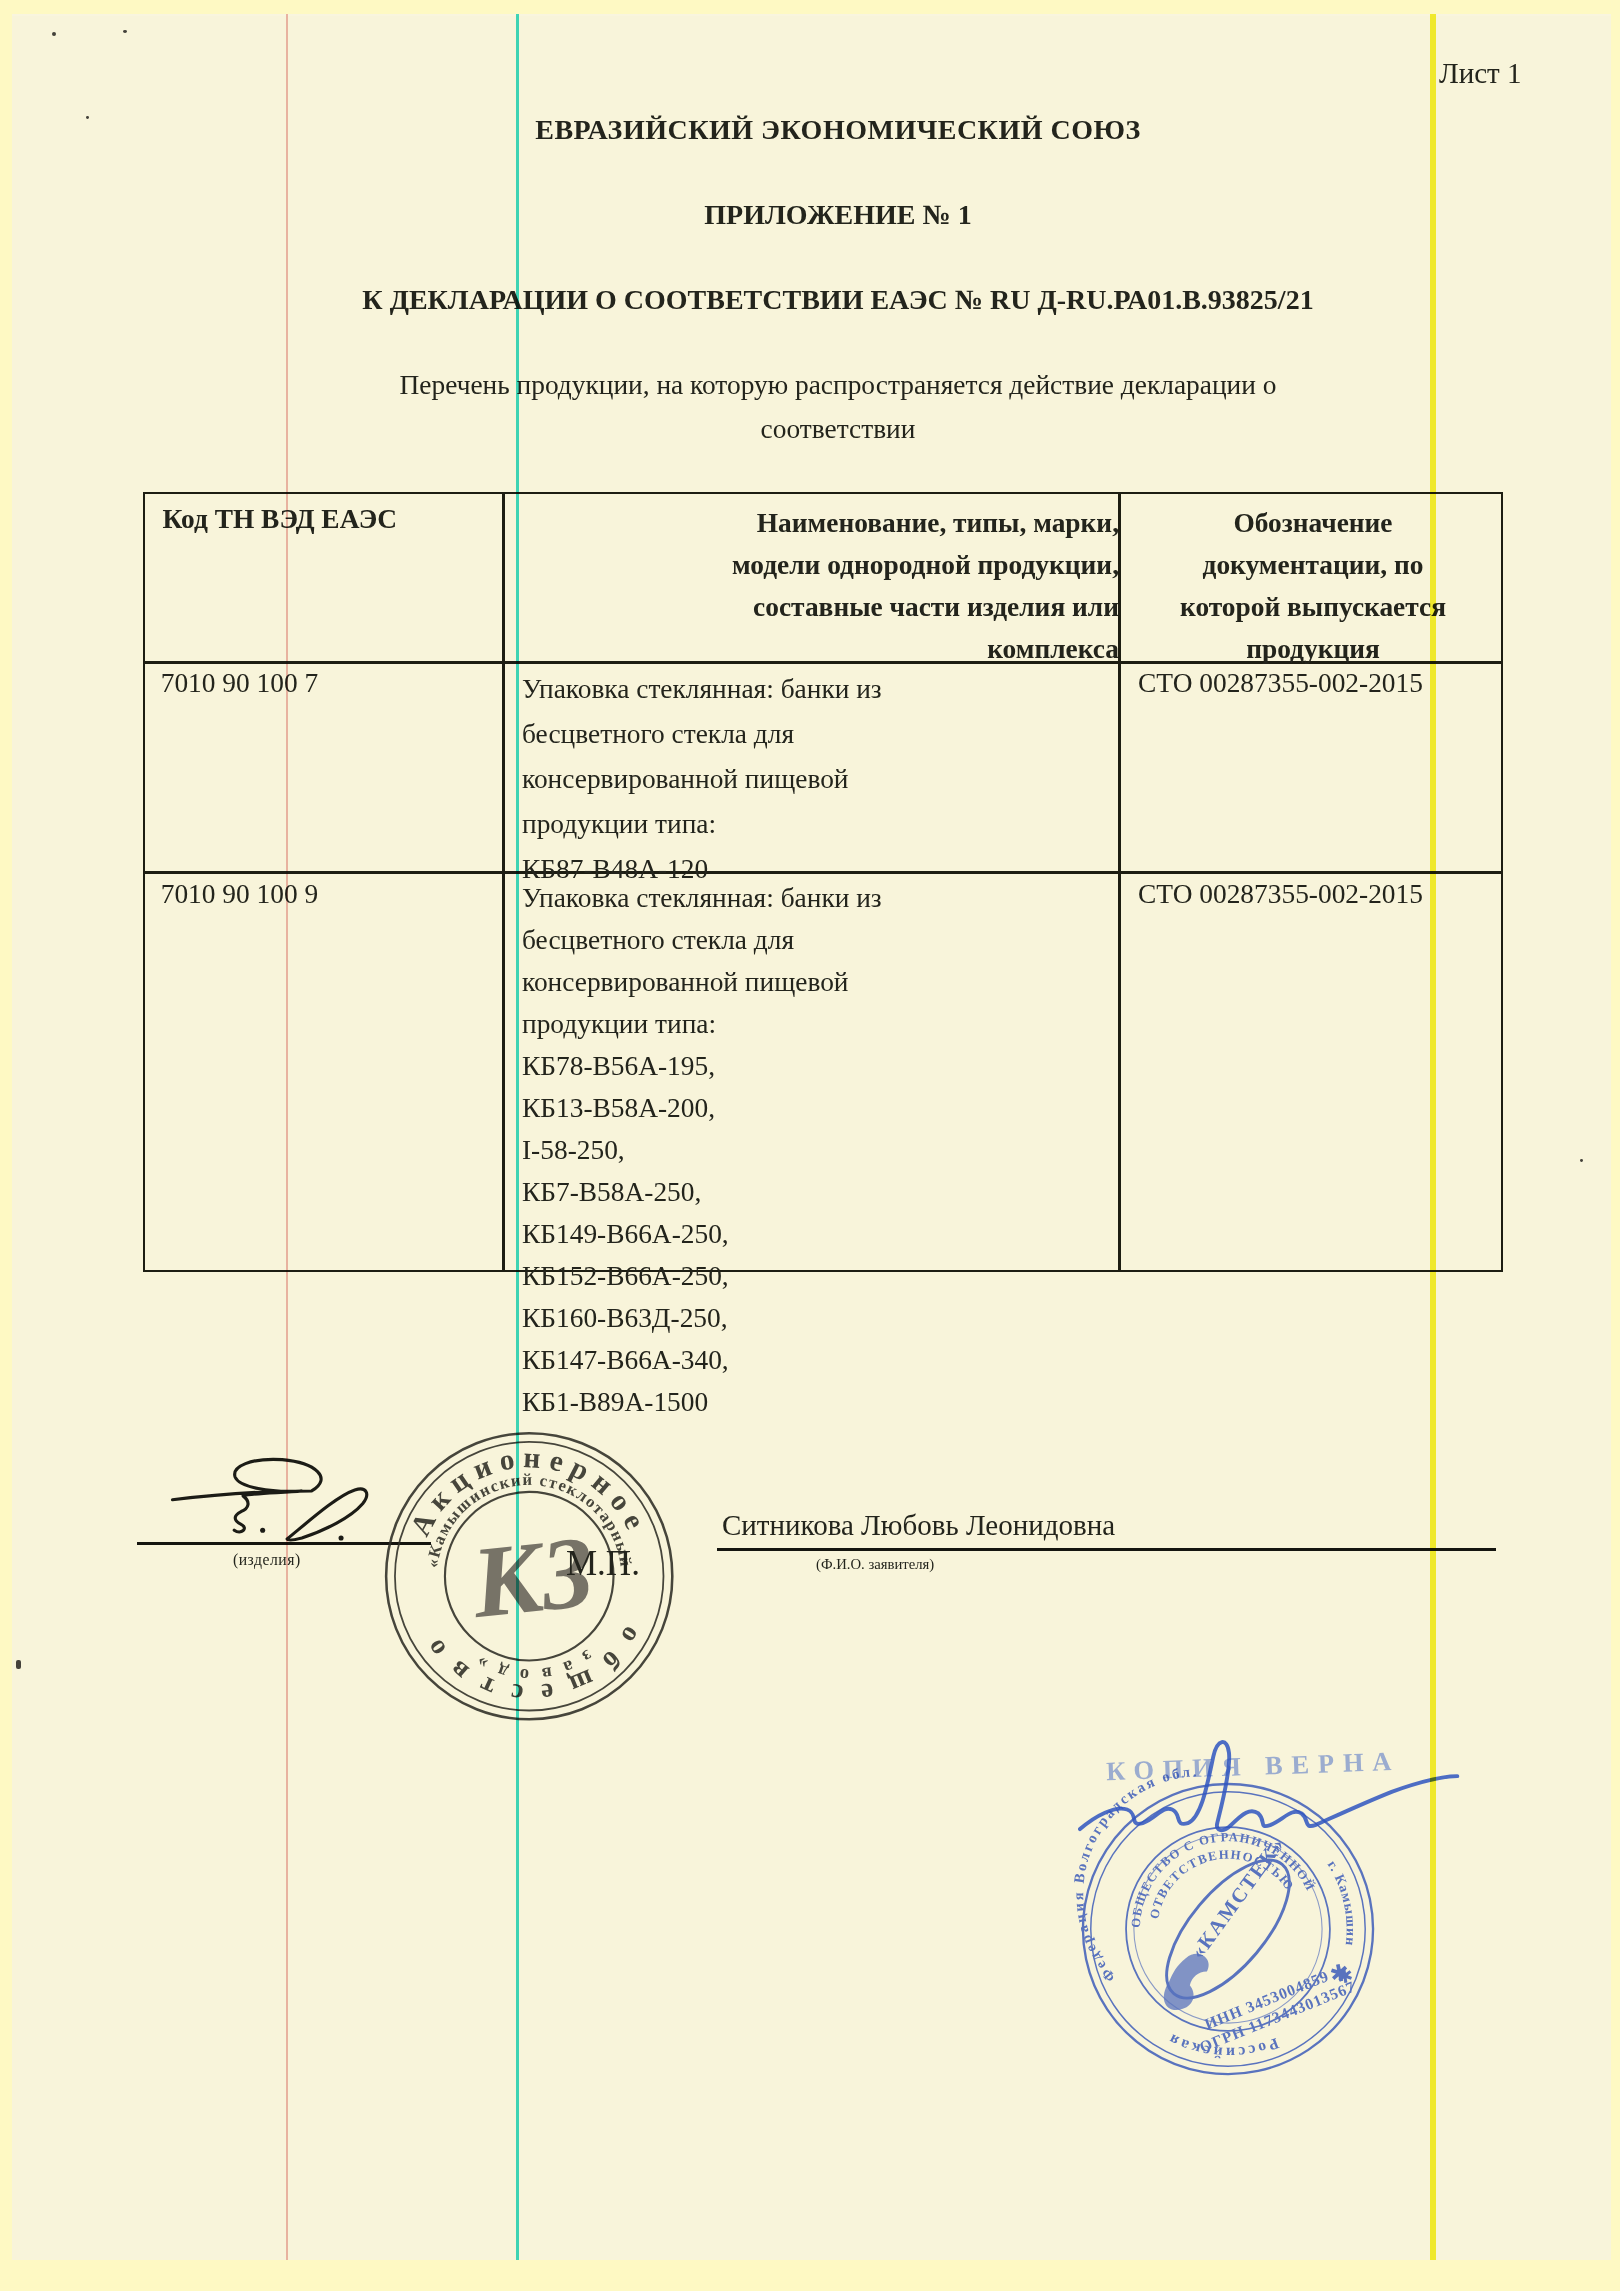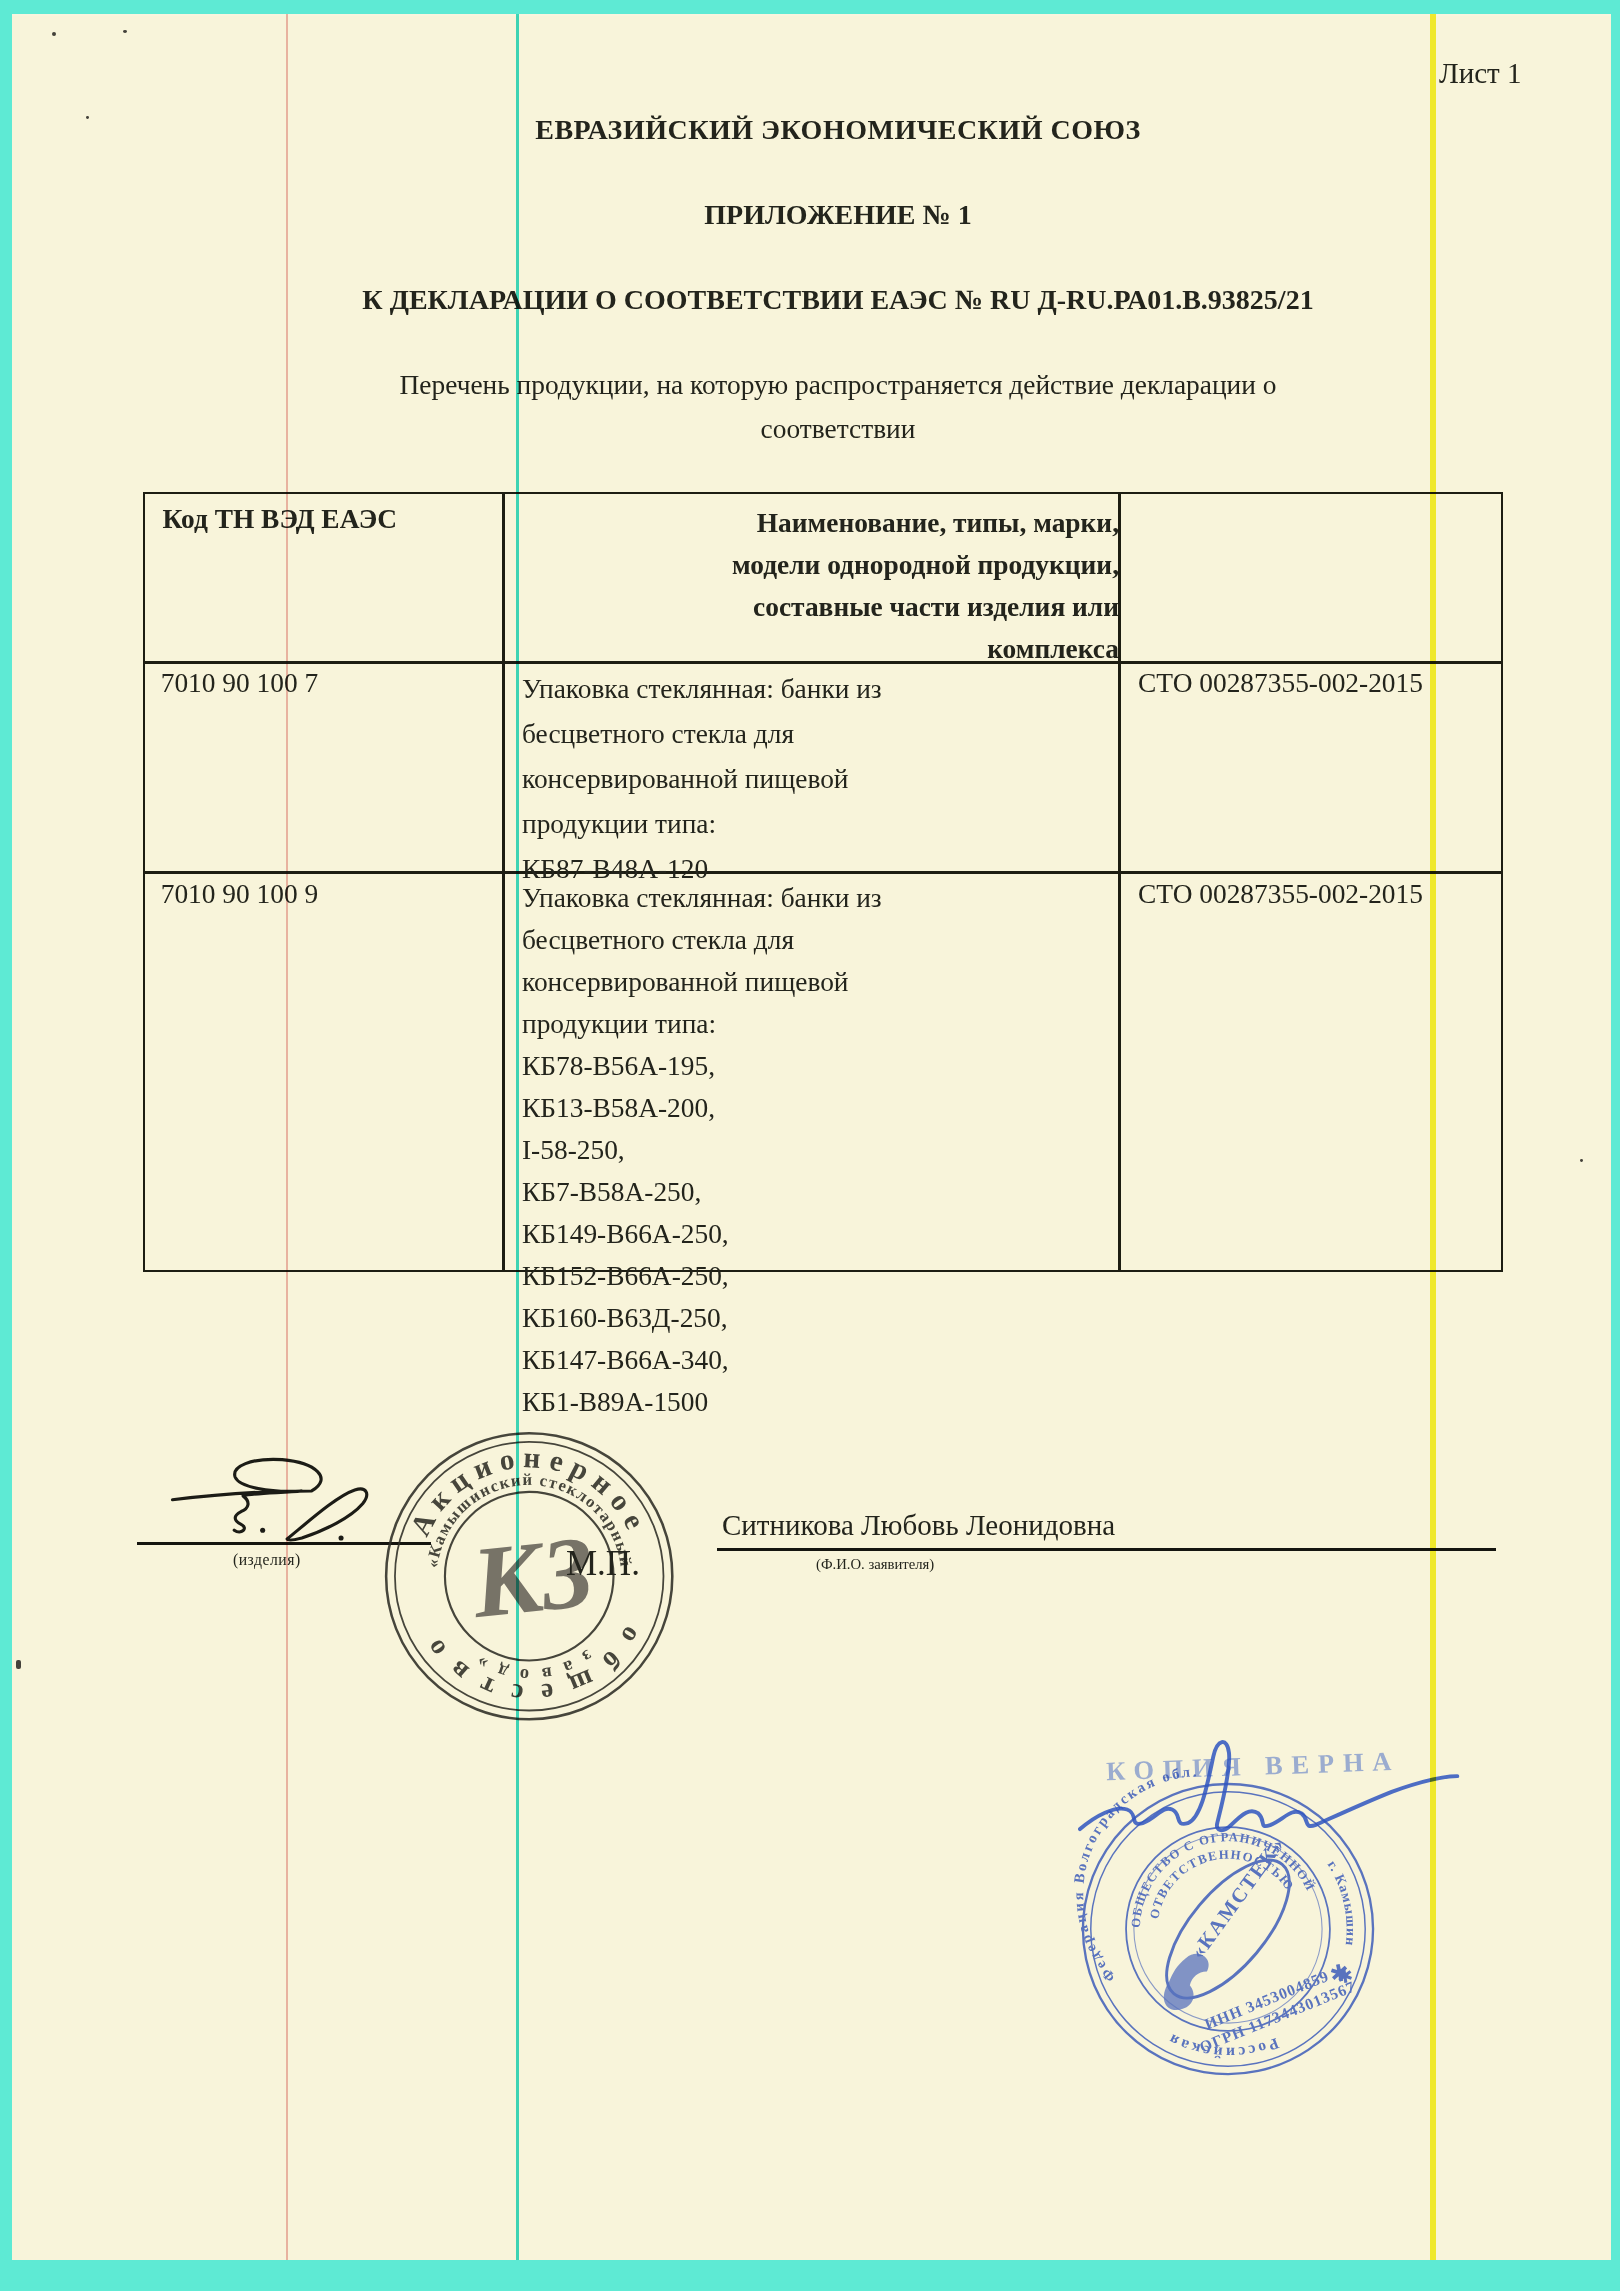--- a/index.html
+++ b/index.html
@@ -1,16 +1,16 @@
 <!DOCTYPE html>
 <html><head>
 <meta charset="utf-8">
 <style>
   html,body{margin:0;padding:0;background:#e8e8e8;}
-  #stage{position:relative;width:1620px;height:2292px;background:#5eead4;overflow:hidden;
+  #stage{position:relative;width:1620px;height:2292px;background:#fef9c3;overflow:hidden;
          font-family:"Liberation Serif","DejaVu Serif",serif;color:#23241c;}
   .abs{position:absolute;}
   #paper{position:absolute;left:11.8px;top:13.7px;width:1599px;height:2246px;background:#f8f4da;
          background-image:linear-gradient(180deg, rgba(255,255,255,.12) 0 2px, rgba(0,0,0,0) 2px 6.9px);}
   .ctr{left:54px;width:1568px;text-align:center;}
   .b{font-weight:bold;}
   .lines{white-space:pre-line;}
   .h28{font-size:27.4px;line-height:44px;}
   
   #tbl{left:143px;top:492px;width:1360px;height:780px;border:2.9px solid #1d1d12;box-sizing:border-box;}
@@ -41,20 +41,24 @@
     <div class="gridline" style="left:357px;top:0;width:2.9px;height:100%;"></div>
     <div class="gridline" style="left:973px;top:0;width:2.9px;height:100%;"></div>
     <div class="gridline" style="left:0;top:167px;width:100%;height:2.9px;"></div>
     <div class="gridline" style="left:0;top:377px;width:100%;height:2.9px;"></div>
 
     <div class="cell b" style="left:17.6px;top:9.8px;width:333px;">Код ТН ВЭД ЕАЭС</div>
     <div class="cell b lines" style="left:360px;top:7.8px;width:614px;text-align:right;line-height:42px;">Наименование, типы, марки,
 модели однородной продукции,
 составные части изделия или
 комплекса</div>
+    <div class="cell b lines" style="left:976px;top:7.8px;width:384px;text-align:center;line-height:42px;">Обозначение
+документации, по
+которой выпускается
+продукция</div>
 
     <div class="cell" style="left:15.7px;top:174px;">7010 90 100 7</div>
     <div class="cell lines" style="left:377px;top:173px;width:588px;line-height:45px;">Упаковка стеклянная: банки из
 бесцветного стекла для
 консервированной пищевой
 продукции типа:
 КБ87-В48А-120</div>
     <div class="cell" style="left:993px;top:174px;">СТО 00287355-002-2015</div>
 
     <div class="cell" style="left:15.7px;top:385px;">7010 90 100 9</div>

